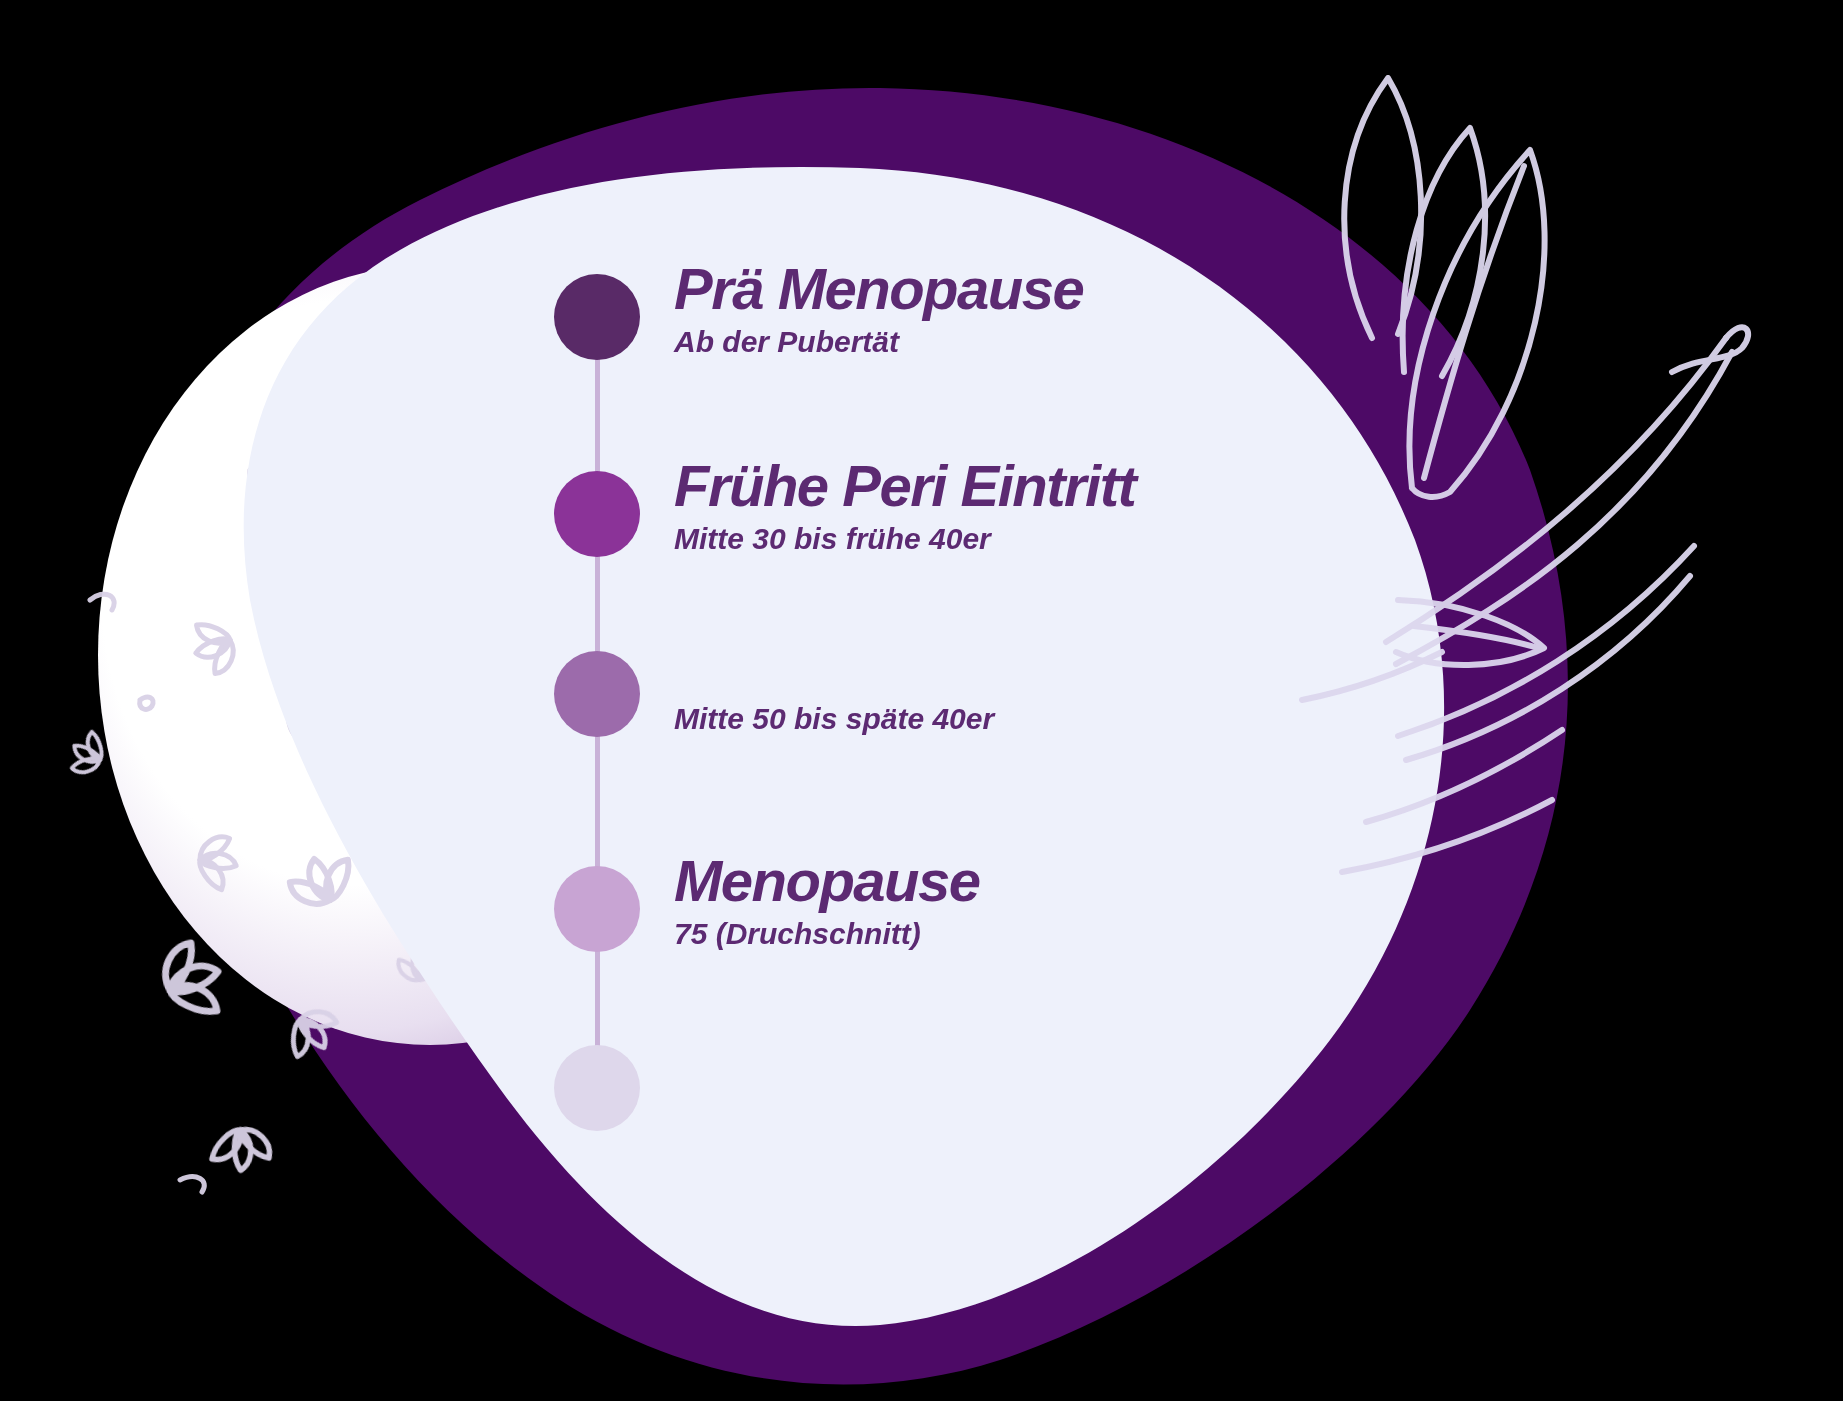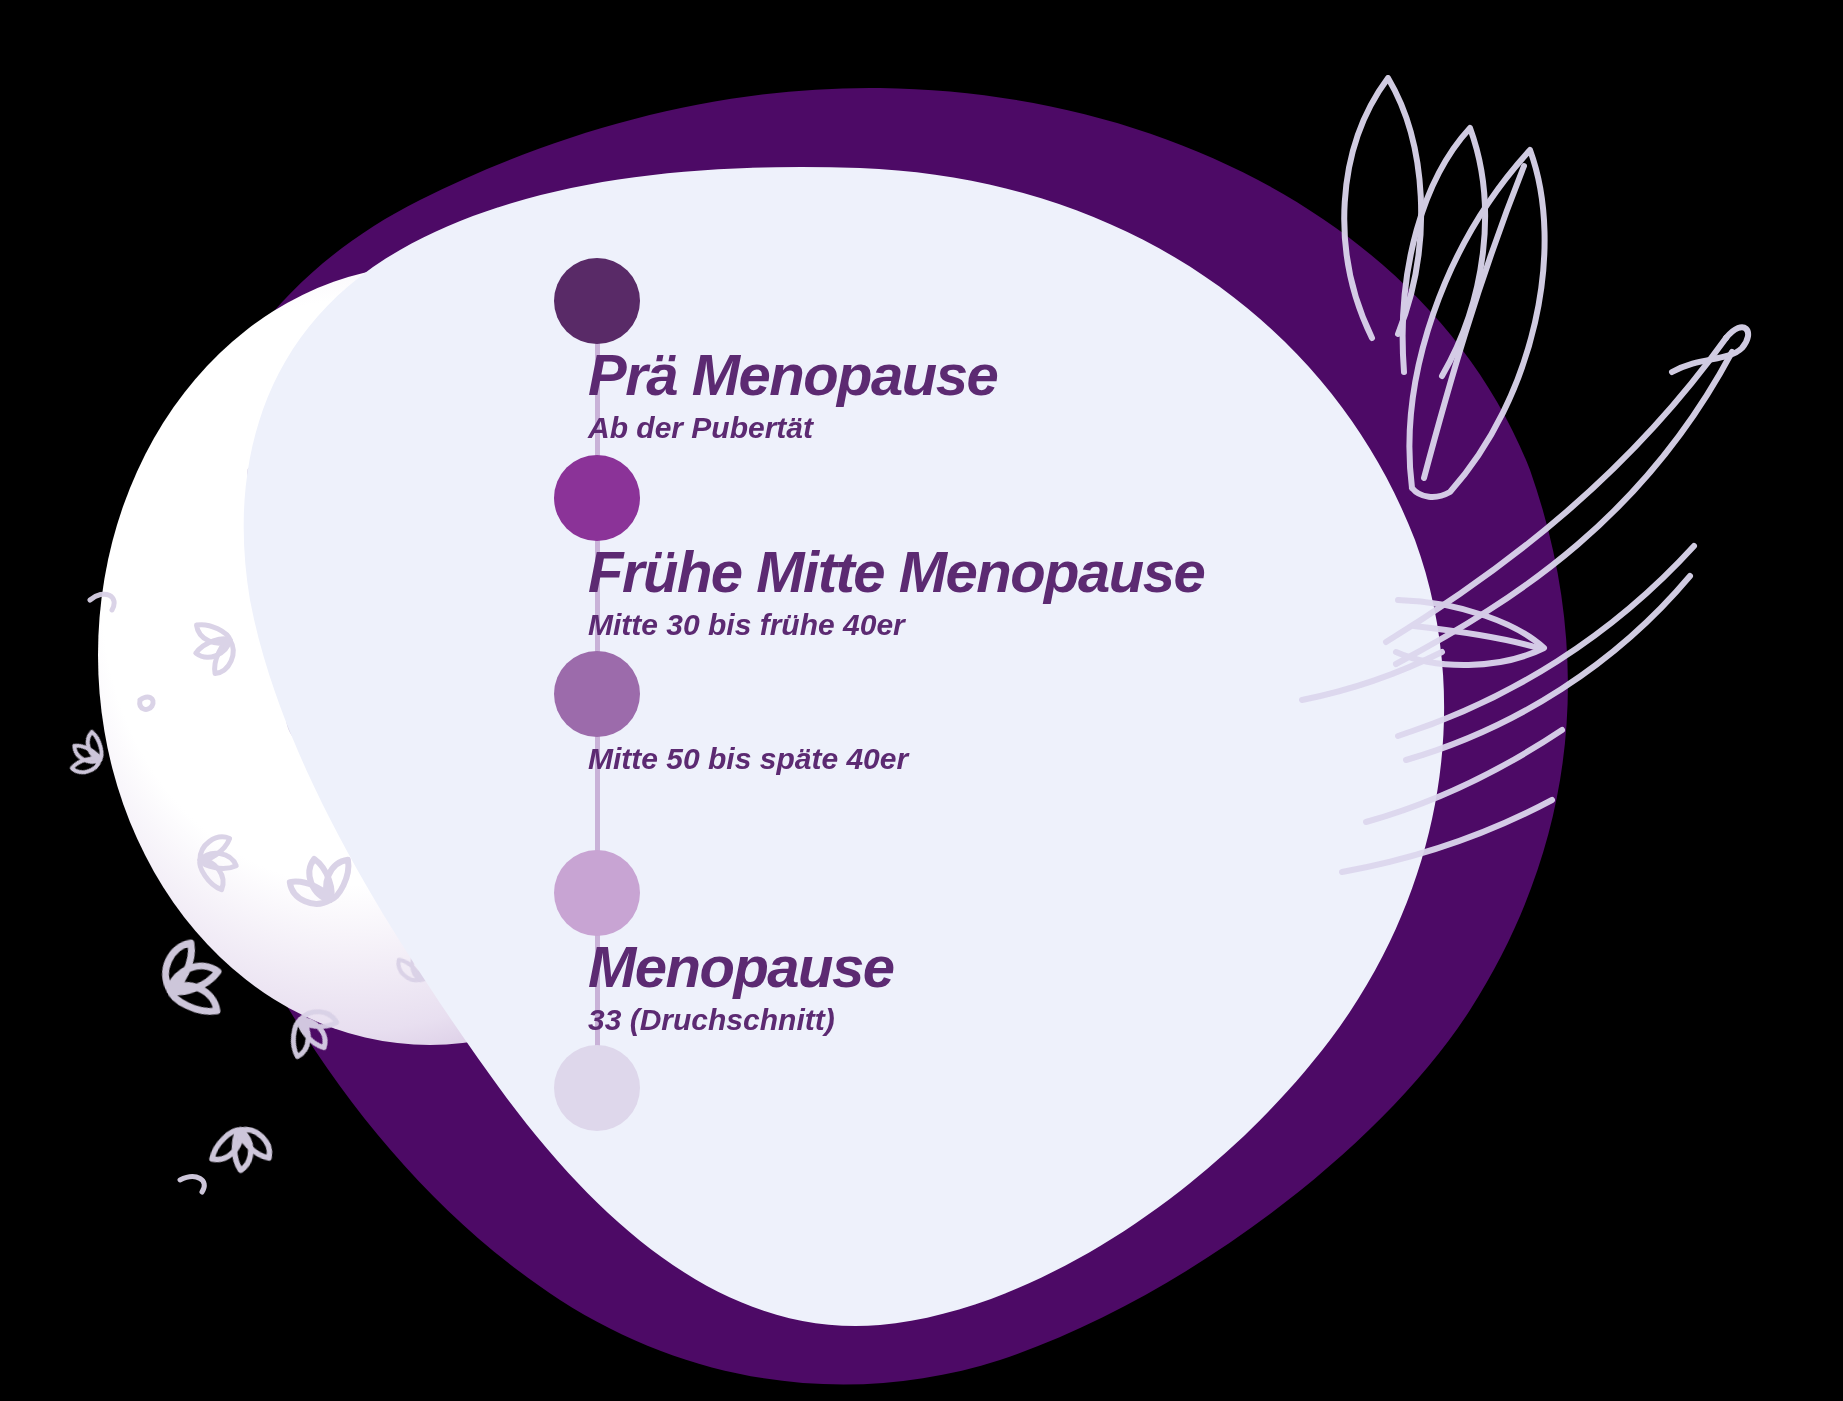--- a/index.html
+++ b/index.html
@@ -15,22 +15,21 @@
   .tl-line{
     position:absolute;
     left:595px;top:301px;
     width:5px;height:787px;
     background:#c9b2d8;
   }
   .tl-item{
     position:absolute;
     left:554px;
     display:flex;
-    align-items:flex-start;
-    flex-direction:column;
+    align-items:flex-end;
   }
   .dot{
     width:86px;height:86px;
     border-radius:50%;
     flex:0 0 auto;
   }
   .txt{margin-left:34px;}
   .title{
     font-size:58px;
     line-height:62px;
@@ -146,37 +145,37 @@
       <div class="dot" style="background: rgb(89, 42, 103);"></div>
       <div class="txt">
         <div class="title">Prä Menopause</div>
         <div class="subtitle">Ab der Pubertät</div>
       </div>
     </div>
 
     <div class="tl-item" style="top:455px">
       <div class="dot" style="background: rgb(139, 51, 152);"></div>
       <div class="txt">
-        <div class="title">Frühe Mitte Menopause</div>
+        <div class="title">Frühe Peri Eintritt</div>
         <div class="subtitle">Mitte 30 bis frühe 40er</div>
       </div>
     </div>
 
     <div class="tl-item" style="top:651px">
       <div class="dot" style="background: rgb(156, 107, 171);"></div>
       <div class="txt">
         <div class="subtitle">Mitte 50 bis späte 40er</div>
       </div>
     </div>
 
     <div class="tl-item" style="top:850px">
       <div class="dot" style="background: rgb(200, 164, 211);"></div>
       <div class="txt">
         <div class="title">Menopause</div>
-        <div class="subtitle">33 (Druchschnitt)</div>
+        <div class="subtitle">75 (Druchschnitt)</div>
       </div>
     </div>
 
     <div class="tl-item" style="top:1045px">
       <div class="dot" style="background: rgb(222, 215, 235);"></div>
     </div>
   </div>
 
 </div>
 

